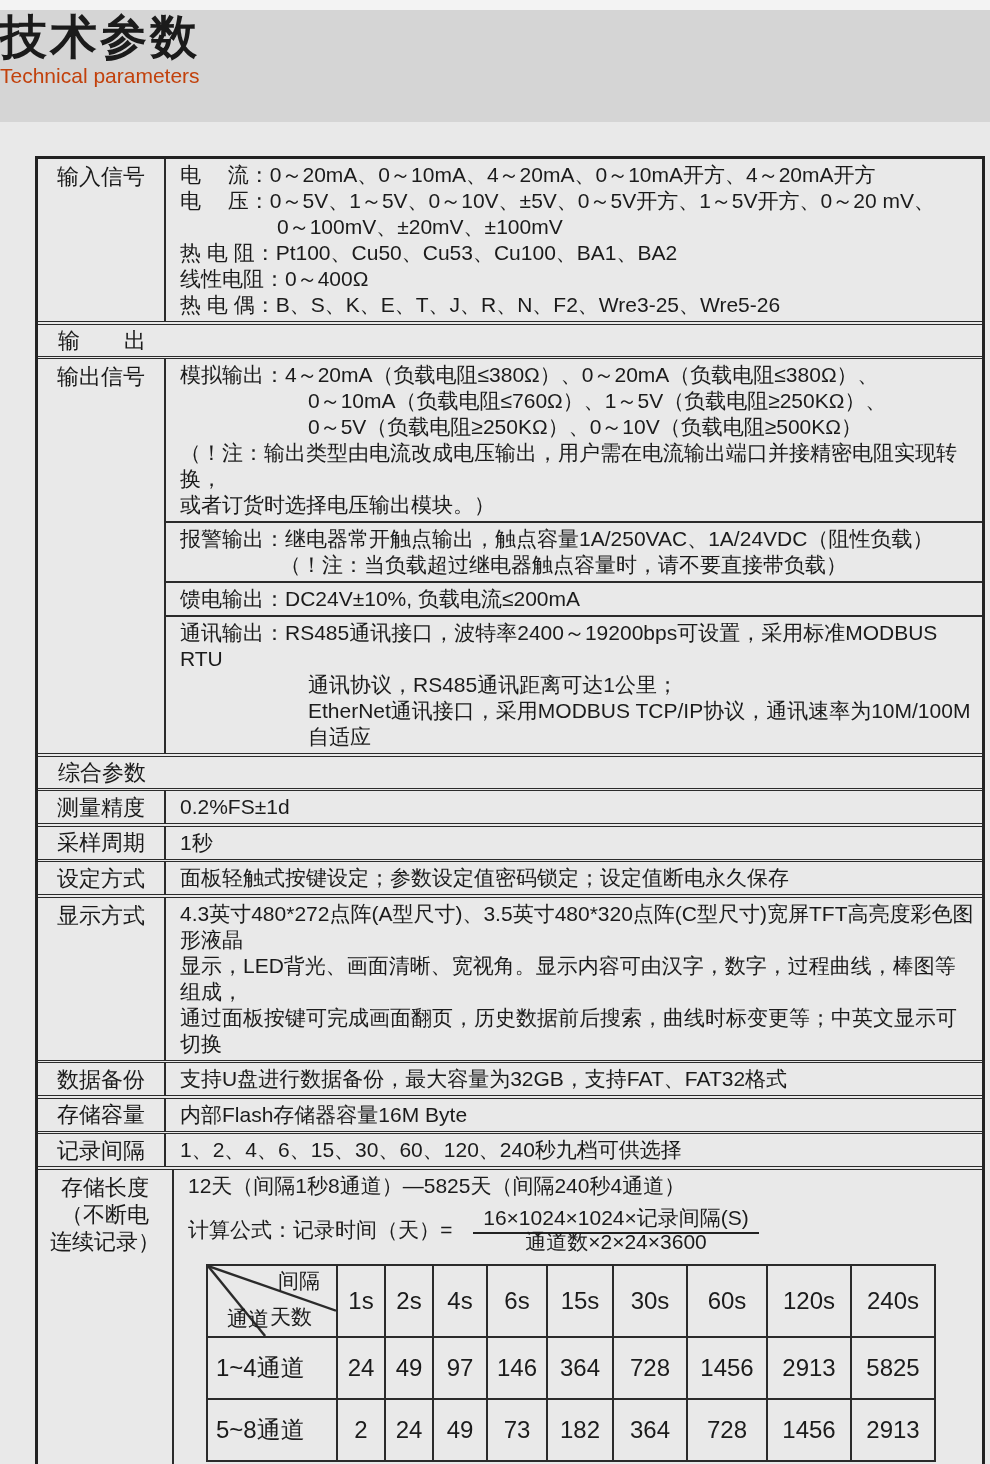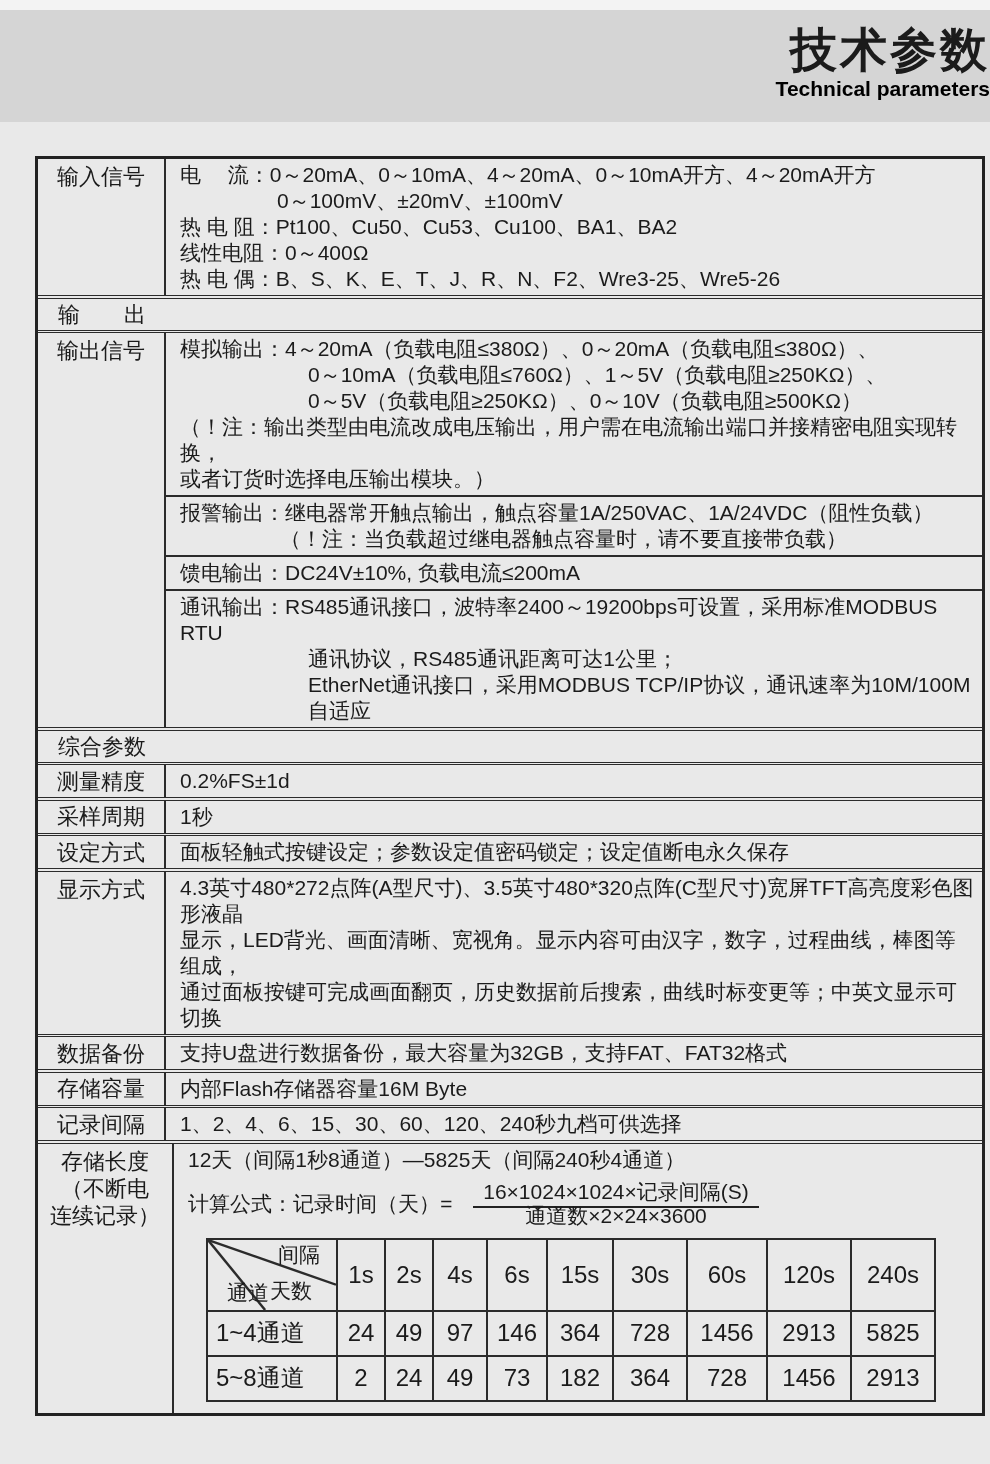--- a/index.html
+++ b/index.html
@@ -4,27 +4,26 @@
 <style>
   * { box-sizing: border-box; margin: 0; padding: 0; }
   html, body { width: 990px; height: 1464px; overflow: hidden; }
   body {
     background: #e9e9e9;
     font-family: "Liberation Sans", "DejaVu Sans", sans-serif;
     color: #1b1b1b;
   }
   .top-strip { height: 10px; background: #f3f3f3; }
   .title-band {
-    height: 112px; background: #d5d5d5; text-align: right;
-    padding-top: 13px;
+    height: 112px; background: #d5d5d5; text-align: left;
   }
   .title-band h1 {
     font-size: 47px; font-weight: 700; letter-spacing: 3px; line-height: 54px;
   }
-  .subtitle { font-size: 21px; line-height: 24px; color: #000000; font-weight: bold; }
+  .subtitle { font-size: 21px; line-height: 24px; color: #c2410c; }
 
   .spec-table {
     width: 950px; margin: 34px 0 0 35px;
     border: 3px solid #222; background: #e9e9e9;
   }
   .t-row {
     display: flex; align-items: center;
     border-top: 1.5px solid #2b2b2b; border-bottom: 1.5px solid #2b2b2b;
     margin-top: 1.5px;
   }
@@ -61,21 +60,21 @@
 
   #days-table {
     border-collapse: collapse; margin: 10px 0 8px 18px;
     font-size: 24px; table-layout: fixed;
   }
   #days-table th, #days-table td {
     border: 2px solid #2b2b2b; text-align: center; font-weight: 400;
     padding: 0 2px; overflow: hidden;
   }
   #days-table thead th { height: 72px; }
-  #days-table tbody td, #days-table tbody th { height: 45px; }
+  #days-table tbody td, #days-table tbody th { height: 62px; }
   #days-table tbody th { text-align: left; padding-left: 8px; white-space: pre; }
   .diag-cell { position: relative; padding: 0 !important; }
   .diag-cell svg { position: absolute; left: 0; top: 0; width: 100%; height: 100%; }
   .diag-label { position: absolute; font-size: 21px; line-height: 22px; }
   .diag-interval { top: 4px; right: 16px; }
   .diag-days { left: 62px; bottom: 8px; }
   .diag-channel { left: 19px; bottom: 6px; }
 </style>
 </head>
 <body>
@@ -86,20 +85,21 @@
   <h1>技术参数</h1>
   <div class="subtitle">Technical parameters</div>
 </div>
 
 <div class="spec-table" id="spec-table">
     <div class="t-row tall">
       <div class="label-cell"><div>输入信号</div></div>
       <div class="content-cell">
         <div class="block">
           <div class="line">电　 流：0～20mA、0～10mA、4～20mA、0～10mA开方、4～20mA开方</div>
+          <div class="line">电　 压：0～5V、1～5V、0～10V、±5V、0～5V开方、1～5V开方、0～20 mV、</div>
           <div class="line ind-1">0～100mV、±20mV、±100mV</div>
           <div class="line">热 电 阻：Pt100、Cu50、Cu53、Cu100、BA1、BA2</div>
           <div class="line">线性电阻：0～400Ω</div>
           <div class="line">热 电 偶：B、S、K、E、T、J、R、N、F2、Wre3-25、Wre5-26</div>
         </div>
       </div>
     </div>
     <div class="t-row">
       <div class="section-cell">输　　出</div>
     </div>

